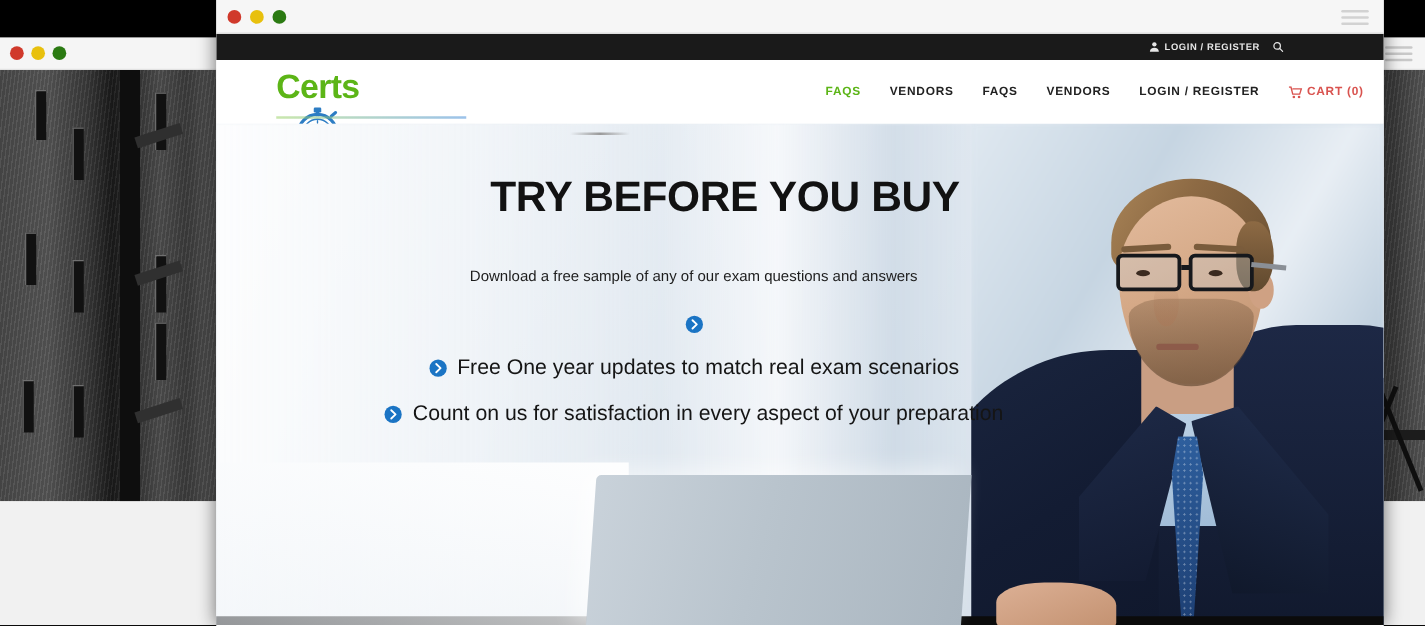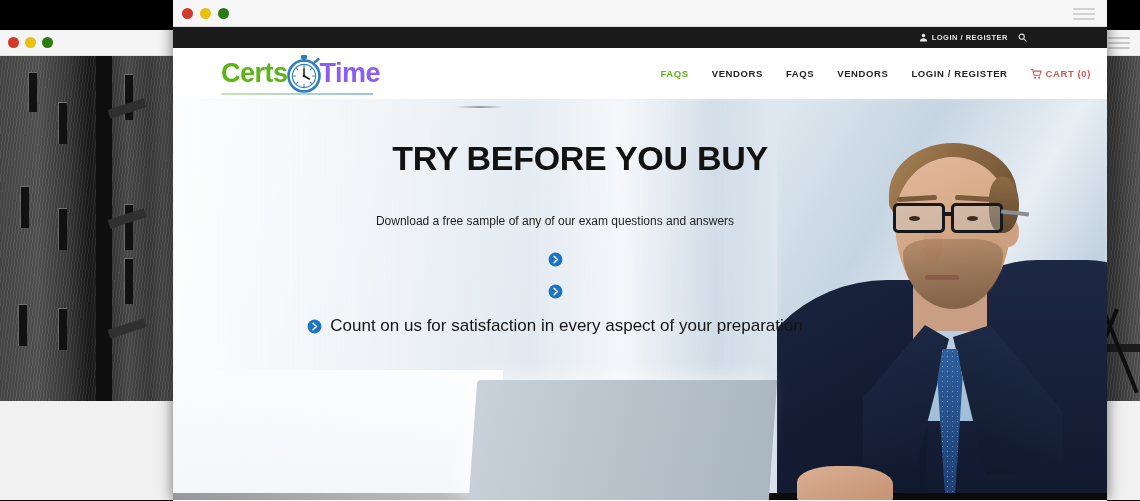--- a/index.html
+++ b/index.html
@@ -133,20 +133,21 @@
   .site-header {
     height:51px;
     background:#fff;
     display:flex; align-items:center;
     padding:0 16px 0 48px;
   }
   .logo {
     display:flex; align-items:center;
     position:relative;
     height:40px;
+    flex-direction:column;
   }
   .logo-certs {
     font-size:27px; font-weight:bold;
     color:#5cb517;
     letter-spacing:-0.5px;
     font-family:"Liberation Sans", sans-serif;
   }
   .logo-time {
     font-size:27px; font-weight:bold;
     color:#8b5cf6;
@@ -625,20 +626,21 @@
             <svg class="bullet-ico" viewBox="0 0 20 20" data-interactable="false">
               <circle cx="10" cy="10" r="9.2" fill="#1b74c4"></circle>
               <path d="M8 5.6 L12.6 10 L8 14.4" fill="none" stroke="#fff" stroke-width="2" stroke-linecap="round" stroke-linejoin="round"></path>
             </svg>
           </li>
           <li class="hero-li" data-interactable="false">
             <svg class="bullet-ico" viewBox="0 0 20 20" data-interactable="false">
               <circle cx="10" cy="10" r="9.2" fill="#1b74c4"></circle>
               <path d="M8 5.6 L12.6 10 L8 14.4" fill="none" stroke="#fff" stroke-width="2" stroke-linecap="round" stroke-linejoin="round"></path>
             </svg>
+            <span data-interactable="false">Free One year updates to match real exam scenarios</span>
           </li>
           <li class="hero-li" data-interactable="false">
             <svg class="bullet-ico" viewBox="0 0 20 20" data-interactable="false">
               <circle cx="10" cy="10" r="9.2" fill="#1b74c4"></circle>
               <path d="M8 5.6 L12.6 10 L8 14.4" fill="none" stroke="#fff" stroke-width="2" stroke-linecap="round" stroke-linejoin="round"></path>
             </svg>
             <span data-interactable="false">Count on us for satisfaction in every aspect of your preparation</span>
           </li>
         </ul>
       </div>

